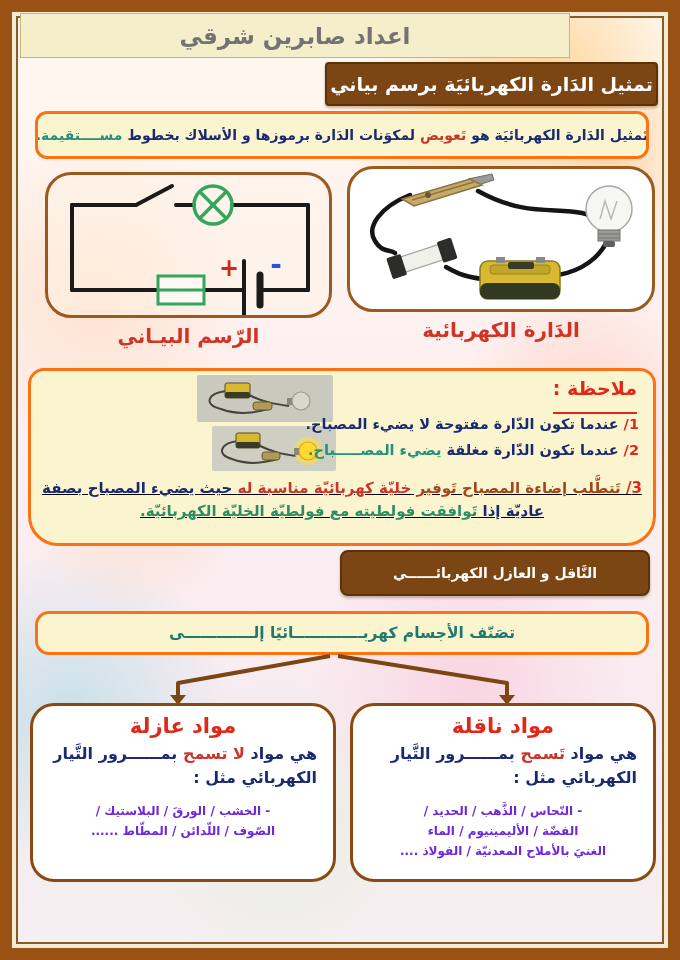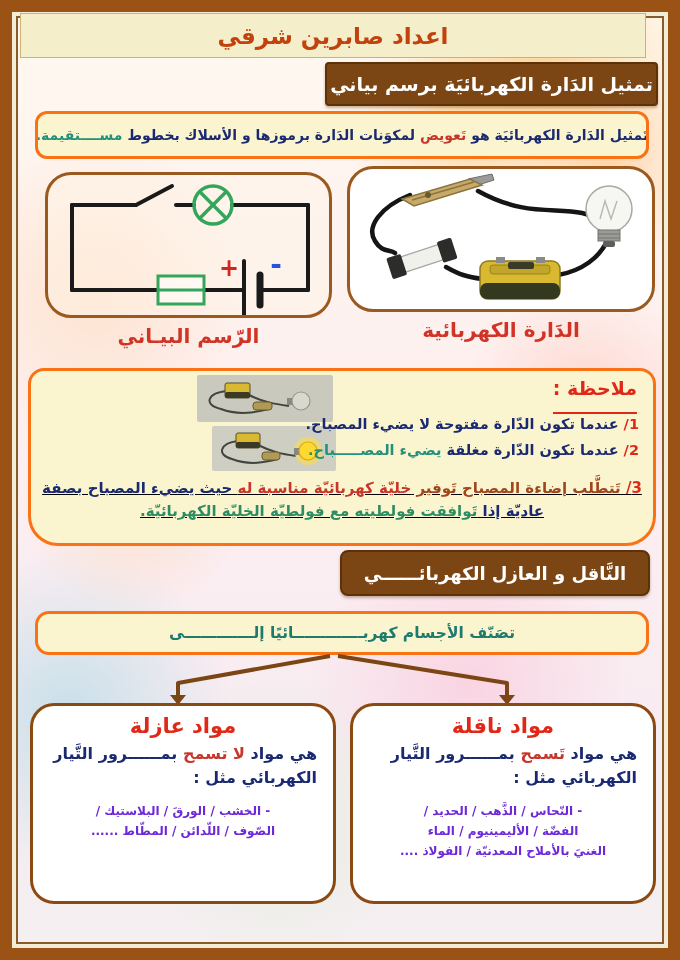--- a/index.html
+++ b/index.html
@@ -29,33 +29,33 @@
       radial-gradient(circle at 18% 52%, rgba(255,200,150,0.4), rgba(255,200,150,0) 16%),
       radial-gradient(circle at 8% 75%, rgba(170,216,228,0.6), rgba(170,216,228,0) 18%),
       radial-gradient(circle at 40% 86%, rgba(214,238,208,0.5), rgba(214,238,208,0) 16%),
       radial-gradient(circle at 70% 72%, rgba(250,188,210,0.5), rgba(250,188,210,0) 20%),
       linear-gradient(180deg,#fff8ef 0%,#fdeff0 45%,#f8ecf2 75%,#f4eff0 100%);
   }
   .layer{position:absolute;inset:0;}
   .abs{position:absolute;box-sizing:border-box;}
 
   .author-bar{
-    left:20px;top:13px;width:626px;height:45px;
+    left:20px;top:13px;width:550px;height:45px;
     background:#f4eecb;border:1px solid #cdb176;
     display:flex;align-items:center;justify-content:center;
-    color:#c2410c;font-size:23px;font-weight:bold;text-align:center;
+    color:#737373;font-size:23px;font-weight:bold;text-align:center;
   }
   .brown-header{
     background:#7c4514;border:2px solid #5e3209;border-radius:4px;
     color:#ffffff;font-weight:bold;
     display:flex;align-items:center;justify-content:center;
     box-shadow:0 2px 3px rgba(90,50,10,0.35);
   }
   .header1{left:325px;top:62px;width:333px;height:44px;font-size:19px;}
-  .header2{left:340px;top:550px;width:310px;height:46px;font-size:18px;border-radius:8px;}
+  .header2{left:340px;top:550px;width:310px;height:46px;font-size:14px;border-radius:8px;}
 
   .cream-box{
     background:#fbf5cf;border:3px solid #f97316;
   }
   .def-box{
     left:35px;top:111px;width:614px;height:48px;border-radius:12px;
     display:flex;align-items:center;justify-content:center;
     font-size:14px;font-weight:bold;white-space:nowrap;overflow:hidden;
   }
   .panel{
@@ -93,21 +93,21 @@
 
   .class-box{
     left:35px;top:611px;width:614px;height:44px;border-radius:14px;
     display:flex;align-items:center;justify-content:center;
     color:#1f7a6e;font-size:15.5px;font-weight:bold;white-space:nowrap;overflow:hidden;
   }
   .arrows{left:0;top:653px;width:680px;height:52px;}
 
   .material-box{
     background:#ffffff;border:3px solid #8a4a12;border-radius:24px;
-    top:703px;width:306px;height:201px;
+    top:703px;width:306px;height:179px;
   }
   .box-conductors{left:350px;}
   .box-insulators{left:30px;}
   .mat-title{
     text-align:center;color:#e02818;font-size:21px;font-weight:bold;
     margin-top:8px;
   }
   .mat-desc{
     margin:4px 16px 0 10px;text-align:right;
     color:#1b2a70;font-size:16px;font-weight:bold;line-height:1.5;

